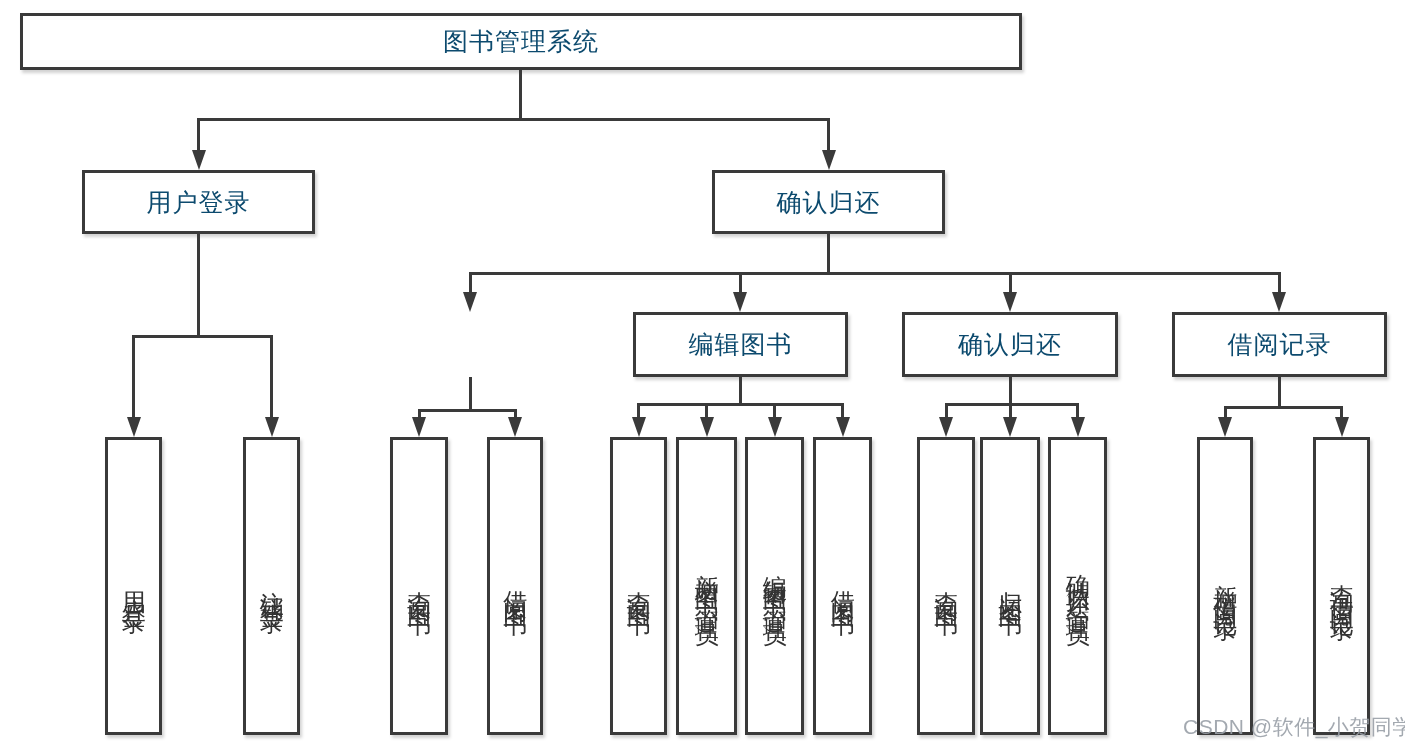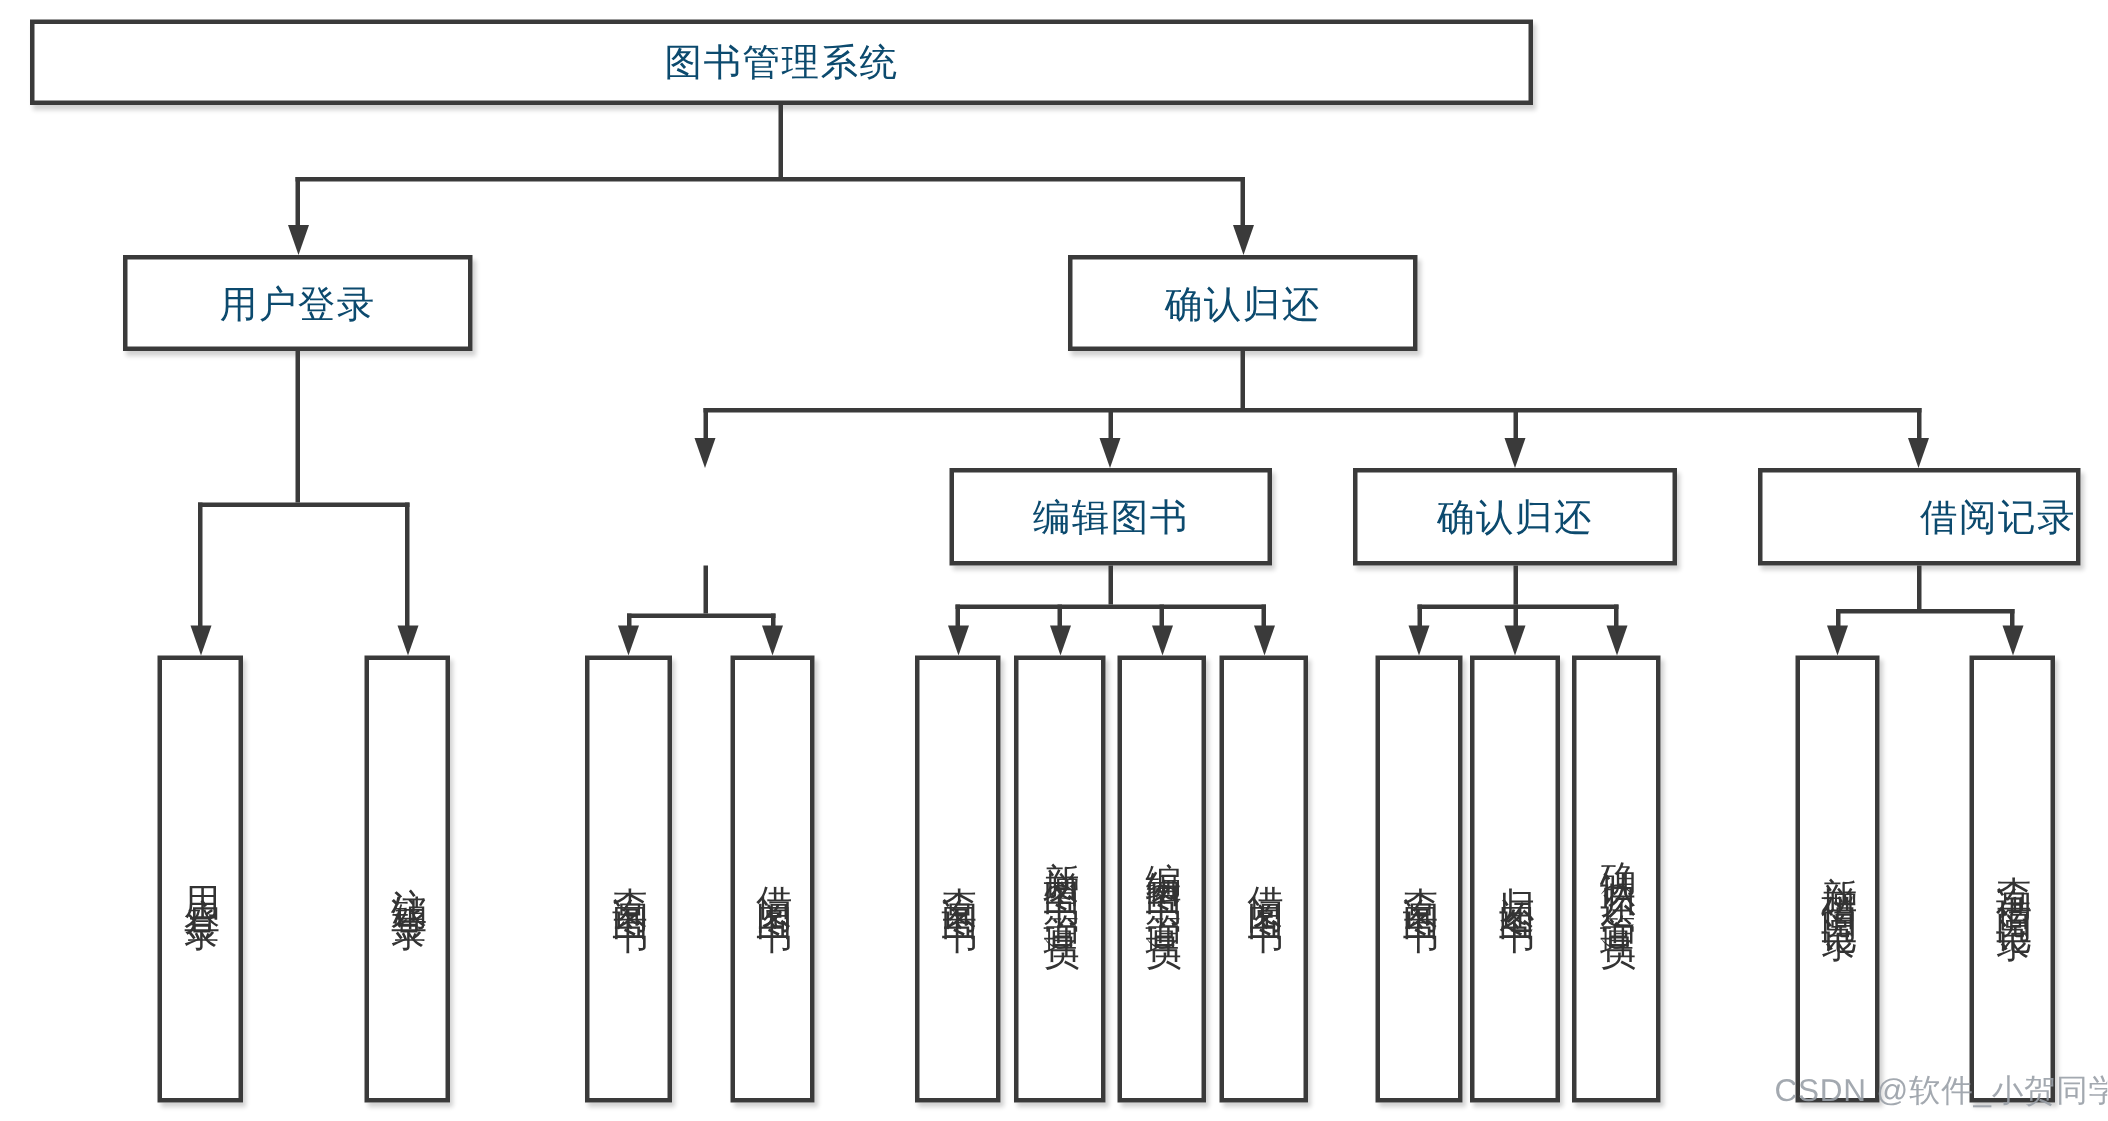--- a/index.html
+++ b/index.html
@@ -50,21 +50,21 @@
   <div class="node" style="left:712px;top:170px;width:233px;height:64px;">
     <span>确认归还</span>
   </div>
 
   <div class="node" style="left:633px;top:312px;width:215px;height:65px;">
     <span>编辑图书</span>
   </div>
   <div class="node" style="left:902px;top:312px;width:216px;height:65px;">
     <span>确认归还</span>
   </div>
-  <div class="node" style="left:1172px;top:312px;width:215px;height:65px;justify-content:flex-end;">
+  <div class="node" style="left:1172px;top:312px;width:215px;height:65px;">
     <span>借阅记录</span>
   </div>
 
   <div class="leaf" style="left:105px;top:437px;width:57px;height:298px;">
     <span class="vtext">用户登录</span>
   </div>
   <div class="leaf" style="left:243px;top:437px;width:57px;height:298px;">
     <span class="vtext">注销登录</span>
   </div>
 

